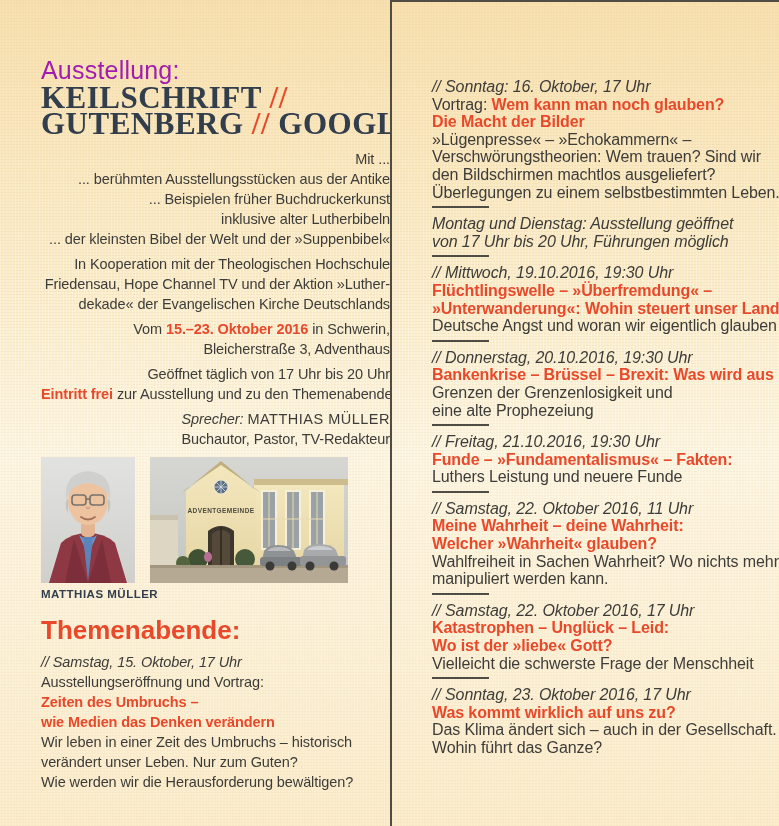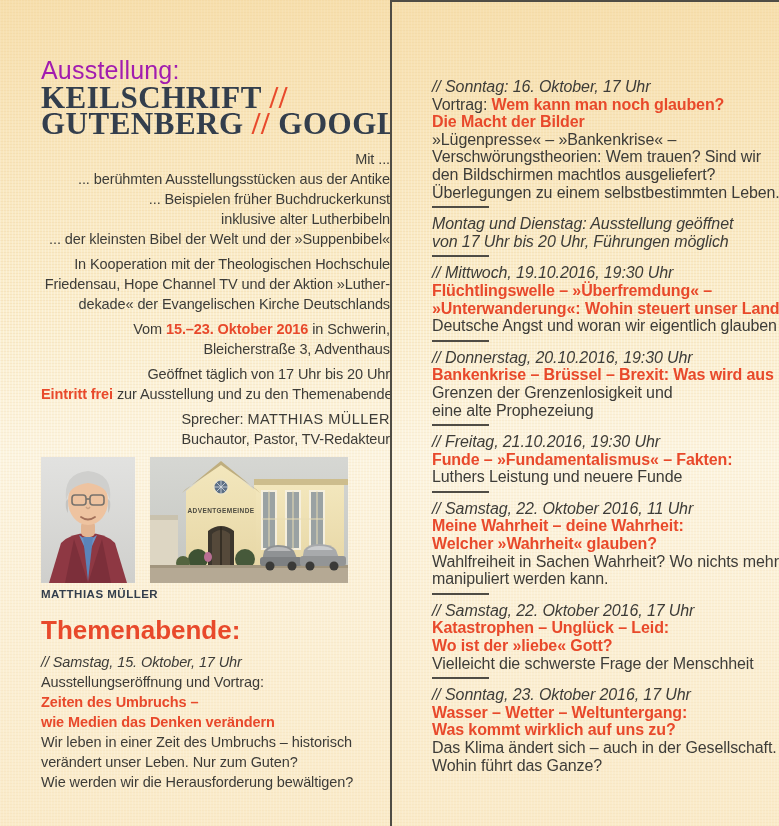--- a/index.html
+++ b/index.html
@@ -19,21 +19,21 @@
   .col-right{
     width:389px;padding:76px 0 0 40px;
     border-top:2px solid #4f4c45;
     border-left:2px solid #4f4c45;
   }
   .line{white-space:pre;font-size:14.5px;line-height:20px;letter-spacing:-0.1px;}
   .col-right .line{font-size:16px;line-height:17.6px;}
   .seg{}
   .s-p{}
   .s-r{color:#e8492b;font-weight:700;}
-  .s-i{}
+  .s-i{font-style:italic;}
   .s-c{letter-spacing:.5px;}
   .s-sd{color:#333e4c;}
   .s-sr{color:#e8492b;}
   .kicker{
     color:#a21caf;font-weight:400;font-size:25px;line-height:26px;
     letter-spacing:.2px;margin:0 0 2px 0;
   }
   .big-title{margin:0 0 12px 0;}
   .title-line{
     font-family:"Liberation Serif","DejaVu Serif",serif;
@@ -210,21 +210,21 @@
         <div class="line"><span class="seg s-p">Wir leben in einer Zeit des Umbruchs – historisch</span></div>
         <div class="line"><span class="seg s-p">verändert unser Leben. Nur zum Guten?</span></div>
         <div class="line"><span class="seg s-p">Wie werden wir die Herausforderung bewältigen?</span></div>
       </div>
     </div>
   <div class="col col-right" id="col-right">
       <div class="event">
         <div class="line event-date"><span class="seg s-i">// Sonntag: 16. Oktober, 17 Uhr</span></div>
         <div class="line"><span class="seg s-p">Vortrag: </span><span class="seg s-r">Wem kann man noch glauben?</span></div>
         <div class="line"><span class="seg s-r">Die Macht der Bilder</span></div>
-        <div class="line"><span class="seg s-p">»Lügenpresse« – »Bankenkrise« –</span></div>
+        <div class="line"><span class="seg s-p">»Lügenpresse« – »Echokammern« –</span></div>
         <div class="line"><span class="seg s-p">Verschwörungstheorien: Wem trauen? Sind wir</span></div>
         <div class="line"><span class="seg s-p">den Bildschirmen machtlos ausgeliefert?</span></div>
         <div class="line"><span class="seg s-p">Überlegungen zu einem selbstbestimmten Leben.</span></div>
       </div>
       <div class="divider"></div>
       <div class="note">
         <div class="line"><span class="seg s-i">Montag und Dienstag: Ausstellung geöffnet</span></div>
         <div class="line"><span class="seg s-i">von 17 Uhr bis 20 Uhr, Führungen möglich</span></div>
       </div>
       <div class="divider"></div>
@@ -258,19 +258,18 @@
       <div class="divider"></div>
       <div class="event">
         <div class="line event-date"><span class="seg s-i">// Samstag, 22. Oktober 2016, 17 Uhr</span></div>
         <div class="line"><span class="seg s-r">Katastrophen – Unglück – Leid:</span></div>
         <div class="line"><span class="seg s-r">Wo ist der »liebe« Gott?</span></div>
         <div class="line"><span class="seg s-p">Vielleicht die schwerste Frage der Menschheit</span></div>
       </div>
       <div class="divider"></div>
       <div class="event">
         <div class="line event-date"><span class="seg s-i">// Sonntag, 23. Oktober 2016, 17 Uhr</span></div>
-        <div class="line"><span class="seg s-r">Wasser – Wetter – Weltuntergang:</span></div>
         <div class="line"><span class="seg s-r">Was kommt wirklich auf uns zu?</span></div>
         <div class="line"><span class="seg s-p">Das Klima ändert sich – auch in der Gesellschaft.</span></div>
         <div class="line"><span class="seg s-p">Wohin führt das Ganze?</span></div>
       </div>
     </div>
 </div>
 
 </body></html>

